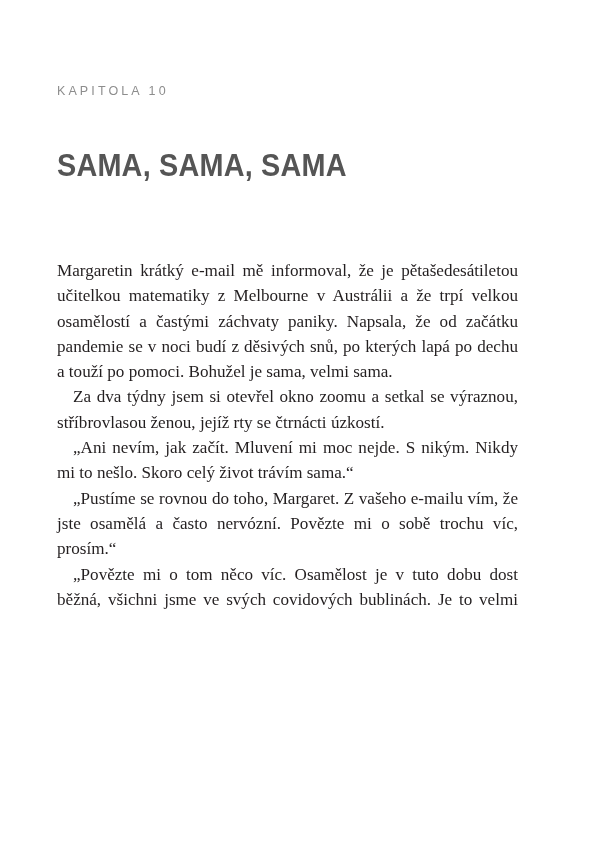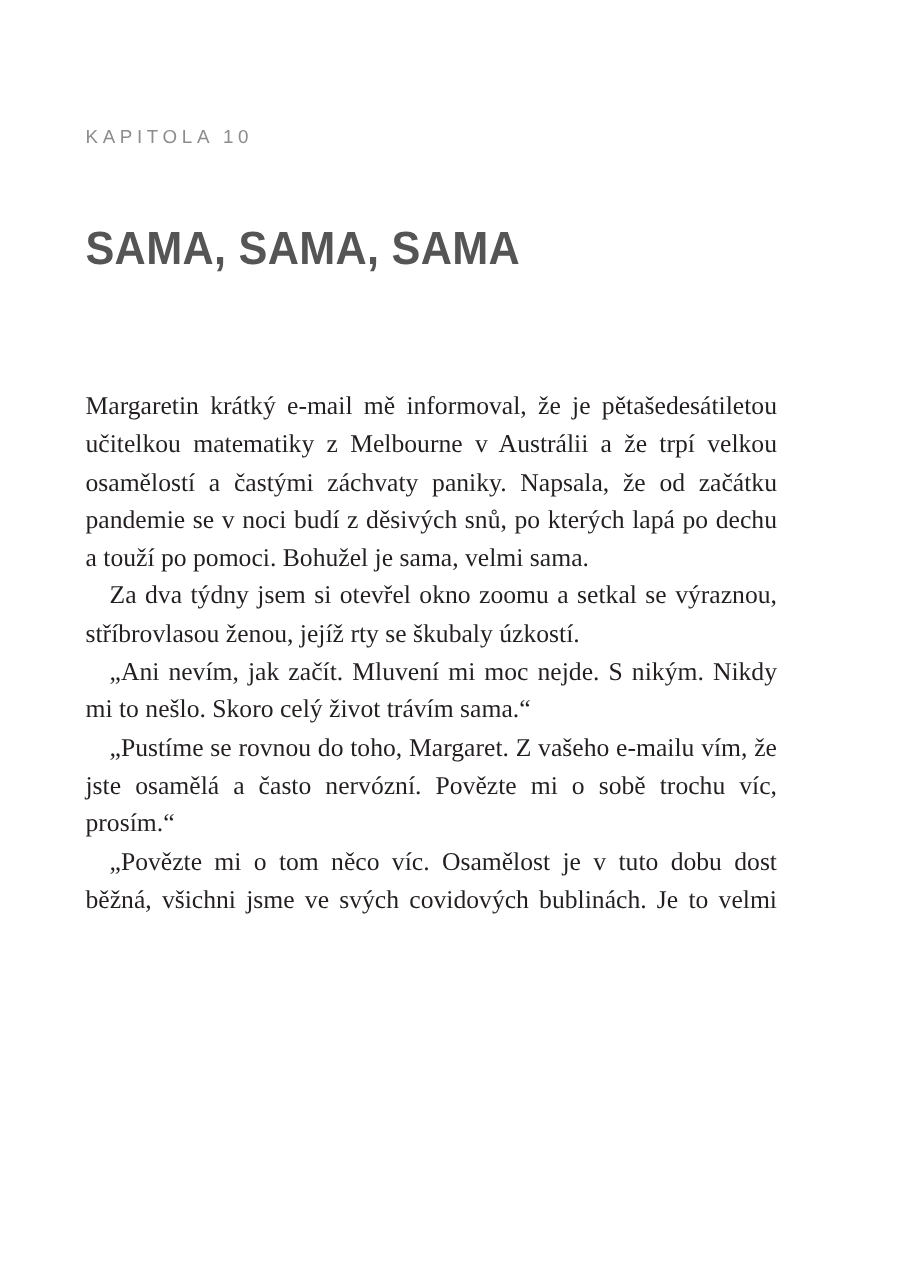--- a/index.html
+++ b/index.html
@@ -93,21 +93,21 @@
 <body>
 
 <div class="page">
 
   <div class="column chapter-label">KAPITOLA 10</div>
 
   <h1 class="column chapter-title">SAMA, SAMA, SAMA</h1>
 
   <div class="column body-copy">
     <p class="no-indent">Margaretin krátký e-mail mě informoval, že je pětašedesátiletou učitelkou matematiky z Melbourne v Austrálii a že trpí velkou osamělostí a častými záchvaty paniky. Napsala, že od začátku pandemie se v noci budí z děsivých snů, po kterých lapá po dechu a touží po pomoci. Bohužel je sama, velmi sama.</p>
-    <p>Za dva týdny jsem si otevřel okno zoomu a setkal se výraznou, stříbrovlasou ženou, jejíž rty se škubaly úzkostí.</p>
+    <p>Za dva týdny jsem si otevřel okno zoomu a setkal se výraznou, stříbrovlasou ženou, jejíž rty se čtrnácti úzkostí.</p>
     <p>„Ani nevím, jak začít. Mluvení mi moc nejde. S nikým. Nikdy mi to nešlo. Skoro celý život trávím sama.“</p>
     <p>„Pustíme se rovnou do toho, Margaret. Z vašeho e-mailu vím, že jste osamělá a často nervózní. Povězte mi o sobě trochu víc, prosím.“</p>
     <p>„Povězte mi o tom něco víc. Osamělost je v tuto dobu dost běžná, všichni jsme ve svých covidových bublinách. Je to velmi zvláštní doba.“</p>
   </div>
 
   <div class="column folio">120</div>
 
 </div>
 
 </body></html>

